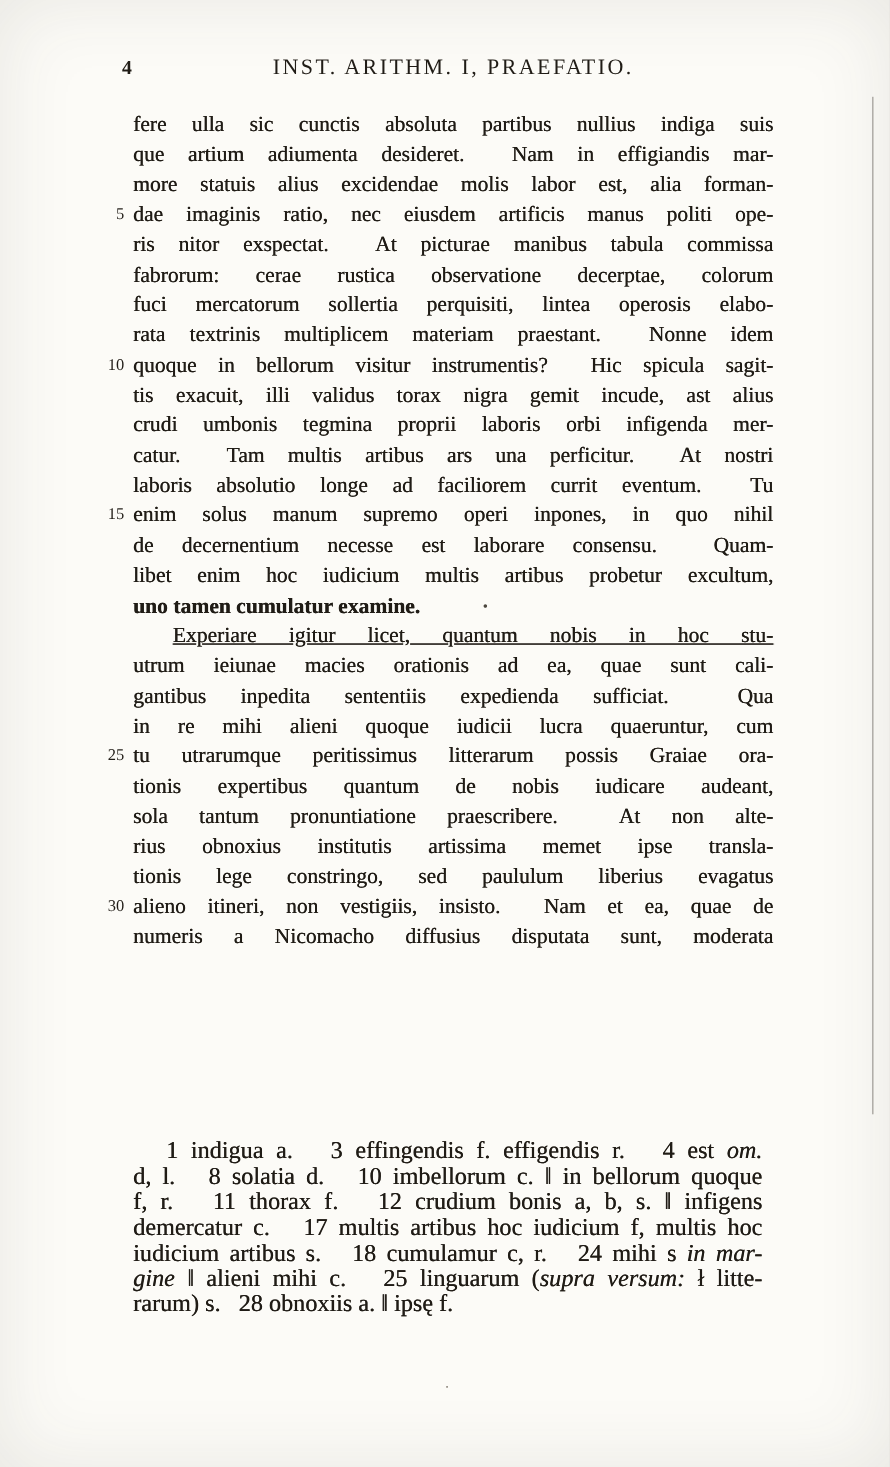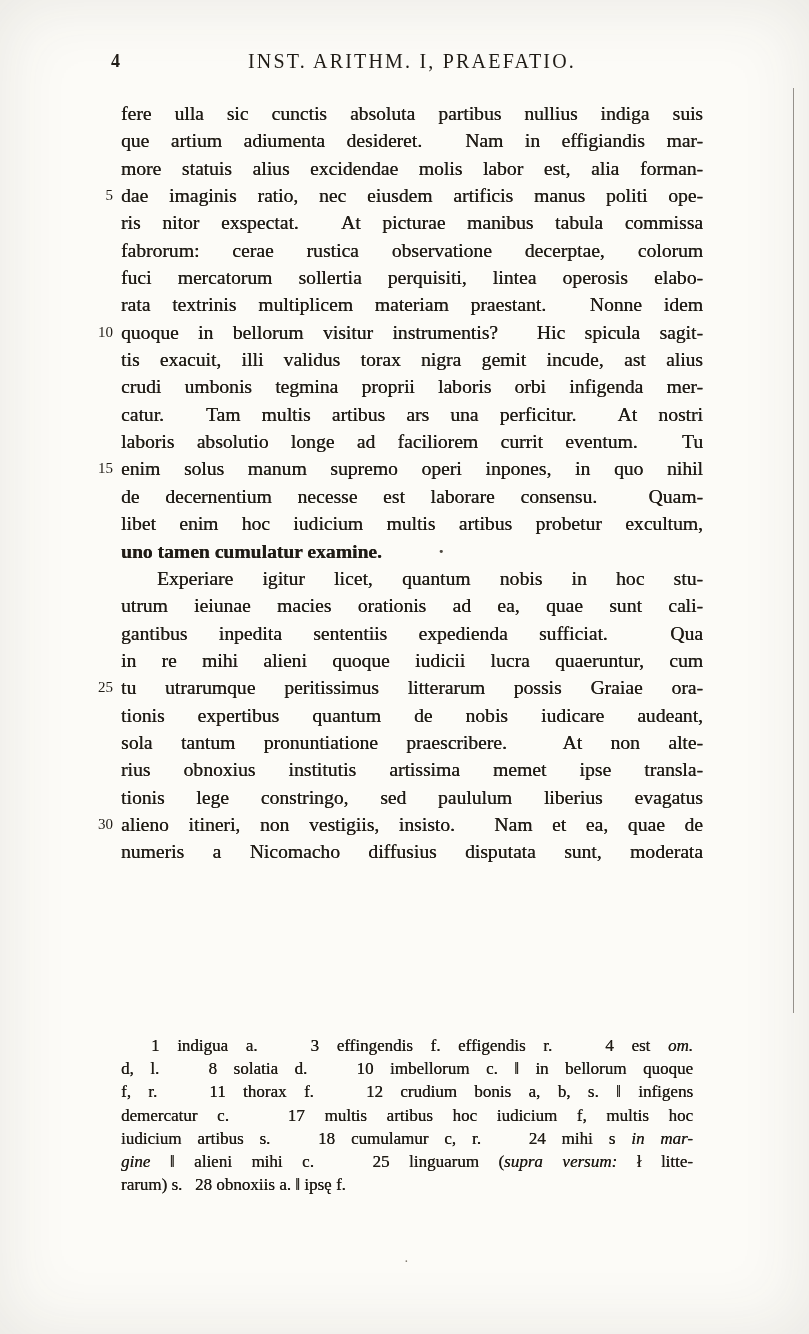--- a/index.html
+++ b/index.html
@@ -28,30 +28,30 @@
   .line {
     position: relative;
     font-size: 19.6px;
     line-height: 27.35px;
     text-align: justify;
     text-align-last: justify;
     text-justify: inter-word;
     text-shadow: 0.25px 0 0 currentColor;
   }
   .line.left { text-align: left; text-align-last: left; font-weight: bold; }
-  .line.indent { text-indent: 36px; }
+  .line.indent { text-indent: 36px; text-decoration: underline; }
   .num {
     position: absolute; left: -36px; top: 0; width: 28px;
     font-size: 15px; text-align: right; text-align-last: right;
     text-shadow: none;
   }
   .stray { margin-left: 56px; color: #4c473f; text-shadow: none; }
   .apparatus { position: absolute; top: 1034px; left: 121px; width: 572px; }
   .app-line {
-    font-size: 17px;
+    font-size: 22px;
     line-height: 23.2px;
     text-align: justify;
     text-align-last: justify;
     text-shadow: 0.25px 0 0 currentColor;
   }
   .app-line.indent { text-indent: 30px; }
   .app-line.last { text-align-last: left; }
   .i { font-style: italic; }
   .scan-edge {
     position: absolute; right: 15px; top: 88px;

